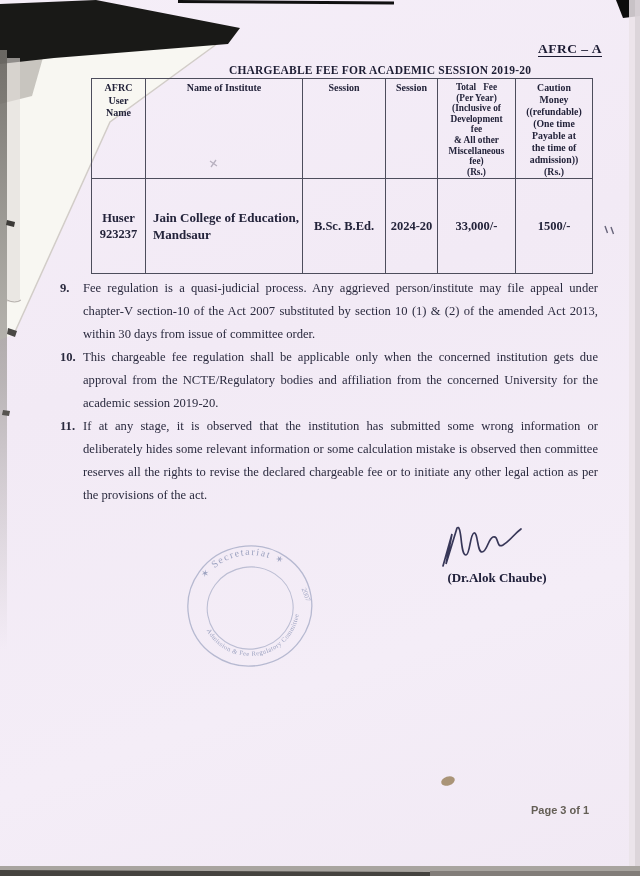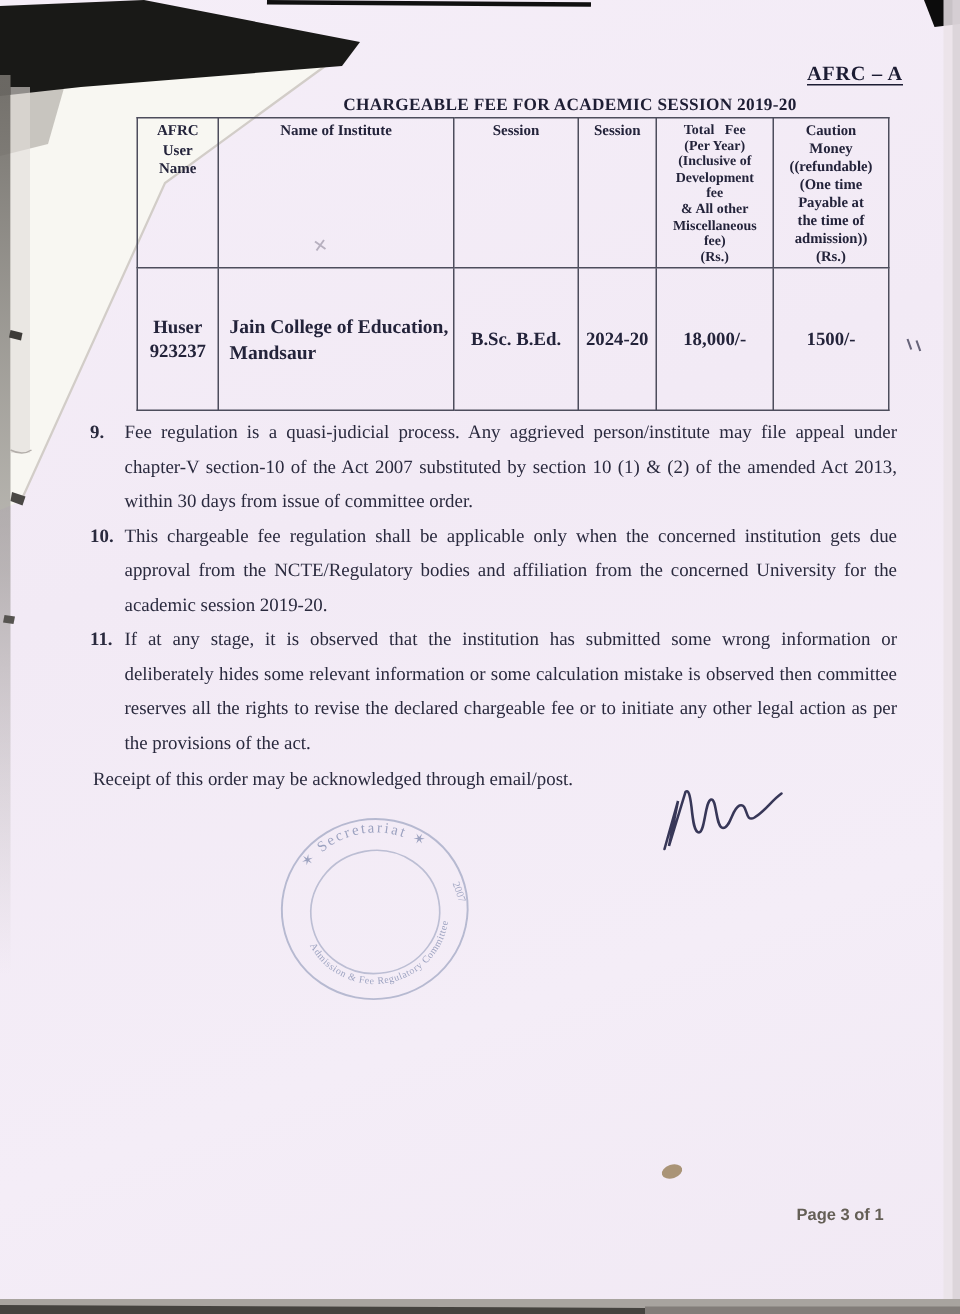--- a/index.html
+++ b/index.html
@@ -153,43 +153,43 @@
         </tr>
       </thead>
       <tbody>
         <tr>
           <td>Huser
 923237</td>
           <td class="inst">Jain College of Education,
 Mandsaur</td>
           <td>B.Sc. B.Ed.</td>
           <td>2024-20</td>
-          <td>18,000/-</td>
+          <td>33,000/-</td>
           <td>1500/-</td>
         </tr>
       </tbody>
     </table>
 
     <div class="points">
       <div class="pt">
         <span class="num">9.</span><span>Fee regulation is a quasi-judicial process. Any aggrieved person/institute may file appeal under chapter-V section-10 of the Act 2007 substituted by section 10 (1) &amp; (2) of the amended Act 2013, within 30 days from issue of committee order.</span>
       </div>
       <div class="pt">
         <span class="num">10.</span><span>This chargeable fee regulation shall be applicable only when the concerned institution gets due approval from the NCTE/Regulatory bodies and affiliation from the concerned University for the academic session 2019-20.</span>
       </div>
       <div class="pt">
         <span class="num">11.</span><span>If at any stage, it is observed that the institution has submitted some wrong information or deliberately hides some relevant information or some calculation mistake is observed then committee reserves all the rights to revise the declared chargeable fee or to initiate any other legal action as per the provisions of the act.</span>
       </div>
-      <div class="receipt">Receipt of this order may be acknowledged through email/post.</div>
     </div>
 
     <div class="sig">
       <svg class="scribble" width="86" height="46" viewBox="0 0 86 46">
         <path d="M3,44 L12,12 L6,42 L17,6 C19,4 20,8 21,16 C22,26 23,33 26,33 C30,33 30,12 34,11 C38,10 37,30 42,30 C47,30 48,17 53,15 C59,13 56,27 63,23 C71,18 74,12 81,7" fill="none" stroke="#27274a" stroke-width="1.7" stroke-linecap="round" opacity="0.92"></path>
       </svg>
+      <div class="name">(Dr.Alok Chaube)</div>
     </div>
 
     <div class="stamp">
       <svg width="134" height="130" viewBox="0 0 134 130">
         <ellipse cx="67" cy="64" rx="62" ry="60" fill="none" stroke="#6d7ba3" stroke-width="1.3" opacity="0.6"></ellipse>
         <ellipse cx="67" cy="66" rx="43" ry="41" fill="none" stroke="#6d7ba3" stroke-width="1.1" opacity="0.55"></ellipse>
         <path id="stampTop" d="M 14,64 A 53,51 0 0 1 120,64" fill="none"></path>
         <path id="stampBottom" d="M 18,66 A 49,48 0 0 0 116,66" fill="none"></path>
         <text font-family="Liberation Serif, DejaVu Serif, serif" font-size="10" fill="#62719c" opacity="0.8" letter-spacing="1.5">
           <textPath href="#stampTop" startOffset="50%" text-anchor="middle">✶ Secretariat ✶</textPath>

